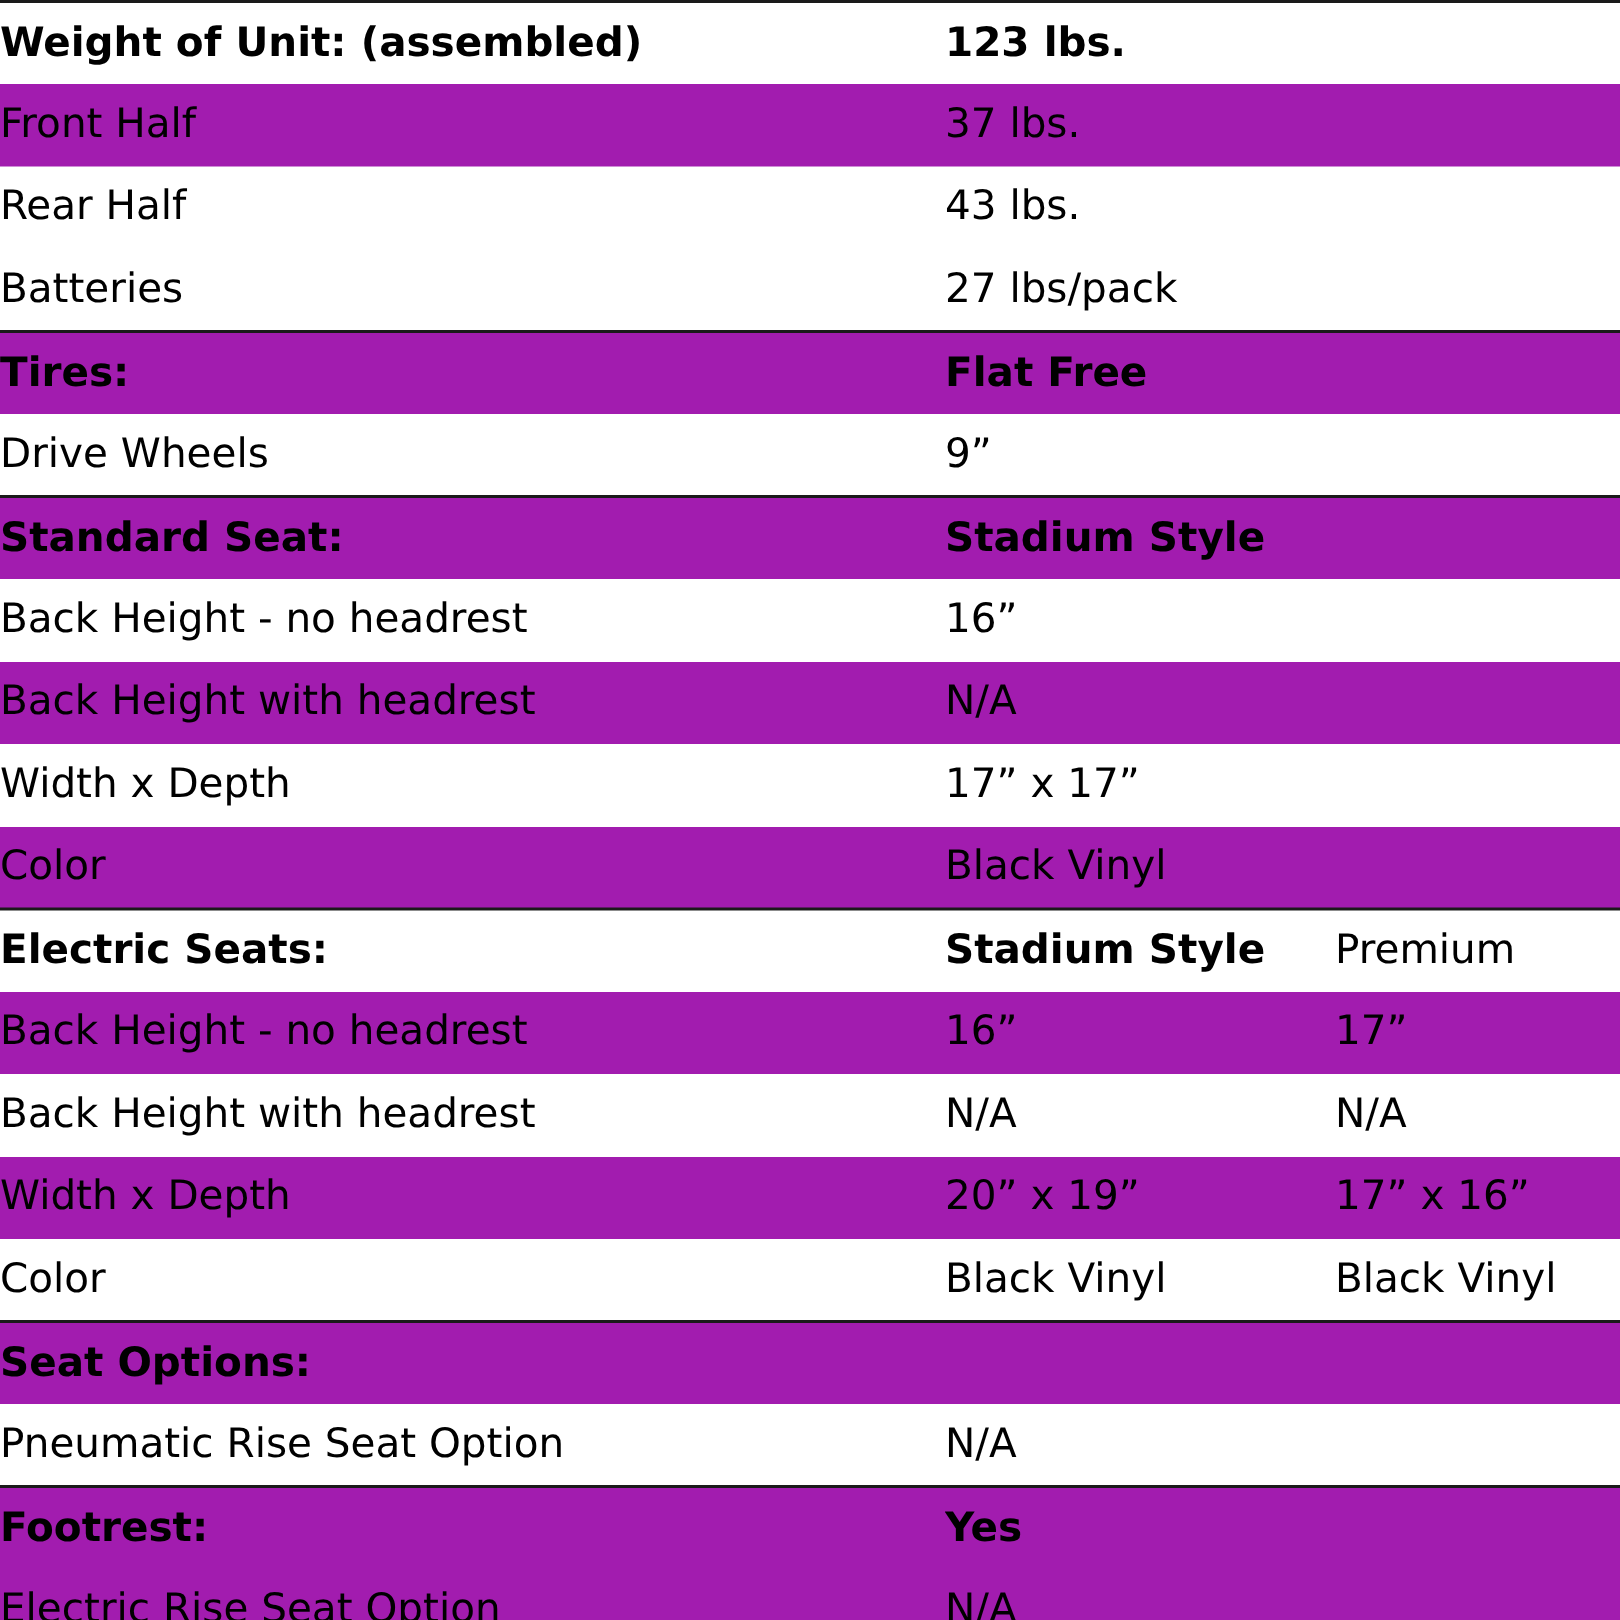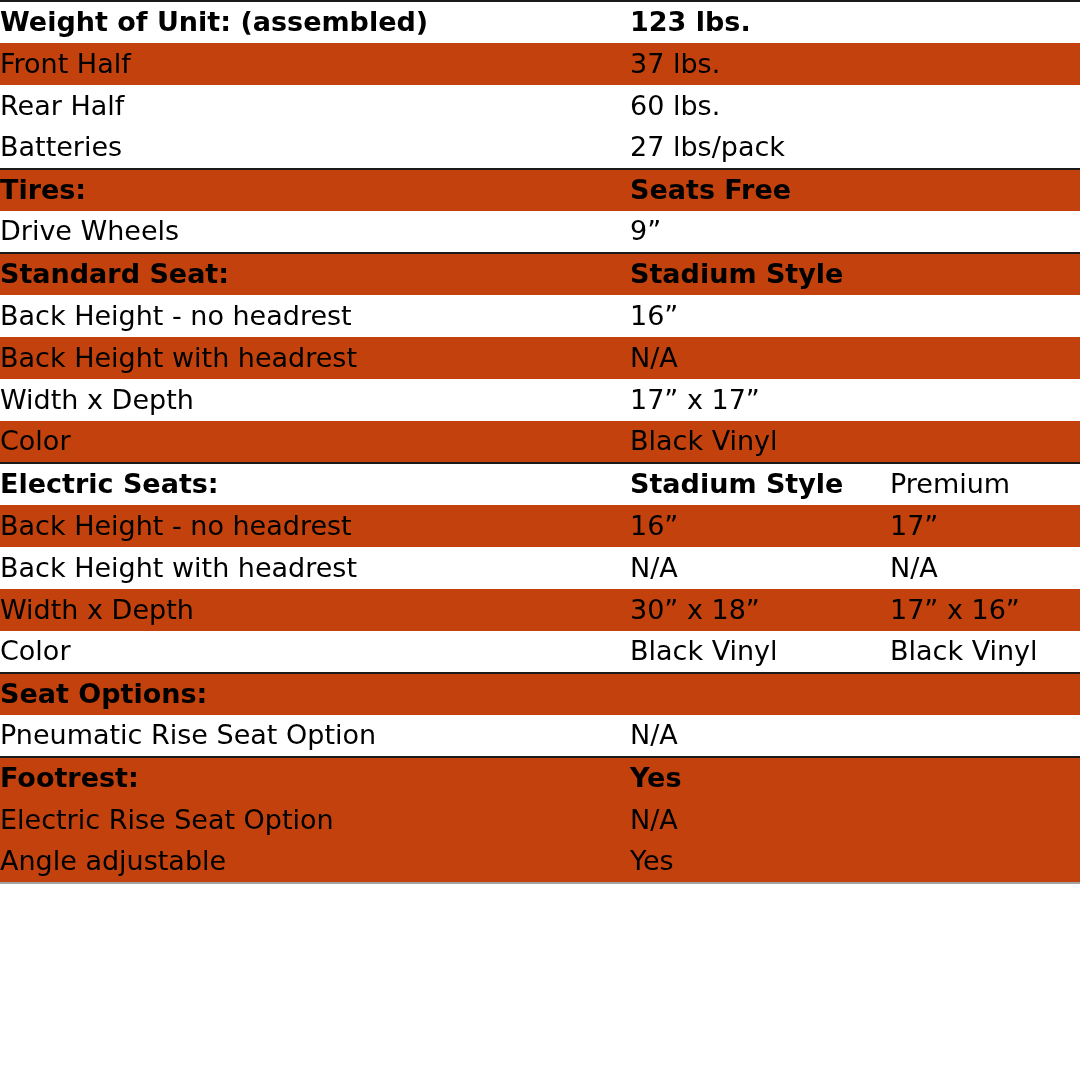--- a/index.html
+++ b/index.html
@@ -17,31 +17,31 @@
   #spec-table {
     width: 1080px;
     border-collapse: collapse;
     table-layout: fixed;
   }
   #spec-table col.c-label { width: 630px; }
   #spec-table col.c-val1  { width: 260px; }
   #spec-table col.c-val2  { width: 190px; }
 
   #spec-table tr {
-    height: 42px;
+    height: 55px;
   }
   #spec-table td {
     padding: 0 0 0 0;
     vertical-align: middle;
     font-size: 27px;
     line-height: 1.05;
     white-space: nowrap;
     overflow: hidden;
   }
-  tr.shaded td { background: #c2410c; }
+  tr.shaded td { background: #a21caf; }
   tr.plain td  { background: #ffffff; }
 
   
   tr.head td {
     font-weight: bold;
     font-size: 27.5px;
   }
   tr.rule td {
     border-top: 2px solid #1a1a1a;
   }
@@ -82,31 +82,31 @@
         <td class="val1">123 lbs.</td>
         <td class="val2 sub"></td>
       </tr>
       <tr class="shaded">
         <td class="label indent">Front Half</td>
         <td class="val1 sub">37 lbs.</td>
         <td class="val2 sub"></td>
       </tr>
       <tr class="plain">
         <td class="label indent">Rear Half</td>
-        <td class="val1 sub">60 lbs.</td>
+        <td class="val1 sub">43 lbs.</td>
         <td class="val2 sub"></td>
       </tr>
       <tr class="plain">
         <td class="label indent">Batteries</td>
         <td class="val1 sub">27 lbs/pack</td>
         <td class="val2 sub"></td>
       </tr>
       <tr class="shaded head rule">
         <td class="label">Tires:</td>
-        <td class="val1">Seats Free</td>
+        <td class="val1">Flat Free</td>
         <td class="val2 sub"></td>
       </tr>
       <tr class="plain">
         <td class="label indent">Drive Wheels</td>
         <td class="val1 sub">9”</td>
         <td class="val2 sub"></td>
       </tr>
       <tr class="shaded head rule">
         <td class="label">Standard Seat:</td>
         <td class="val1">Stadium Style</td>
@@ -142,21 +142,21 @@
         <td class="val1 sub">16”</td>
         <td class="val2 sub">17”</td>
       </tr>
       <tr class="plain">
         <td class="label indent">Back Height with headrest</td>
         <td class="val1 sub">N/A</td>
         <td class="val2 sub">N/A</td>
       </tr>
       <tr class="shaded">
         <td class="label indent">Width x Depth</td>
-        <td class="val1 sub">30” x 18”</td>
+        <td class="val1 sub">20” x 19”</td>
         <td class="val2 sub">17” x 16”</td>
       </tr>
       <tr class="plain">
         <td class="label indent">Color</td>
         <td class="val1 sub">Black Vinyl</td>
         <td class="val2 sub">Black Vinyl</td>
       </tr>
       <tr class="shaded head rule">
         <td class="label">Seat Options:</td>
         <td class="val1"></td>

